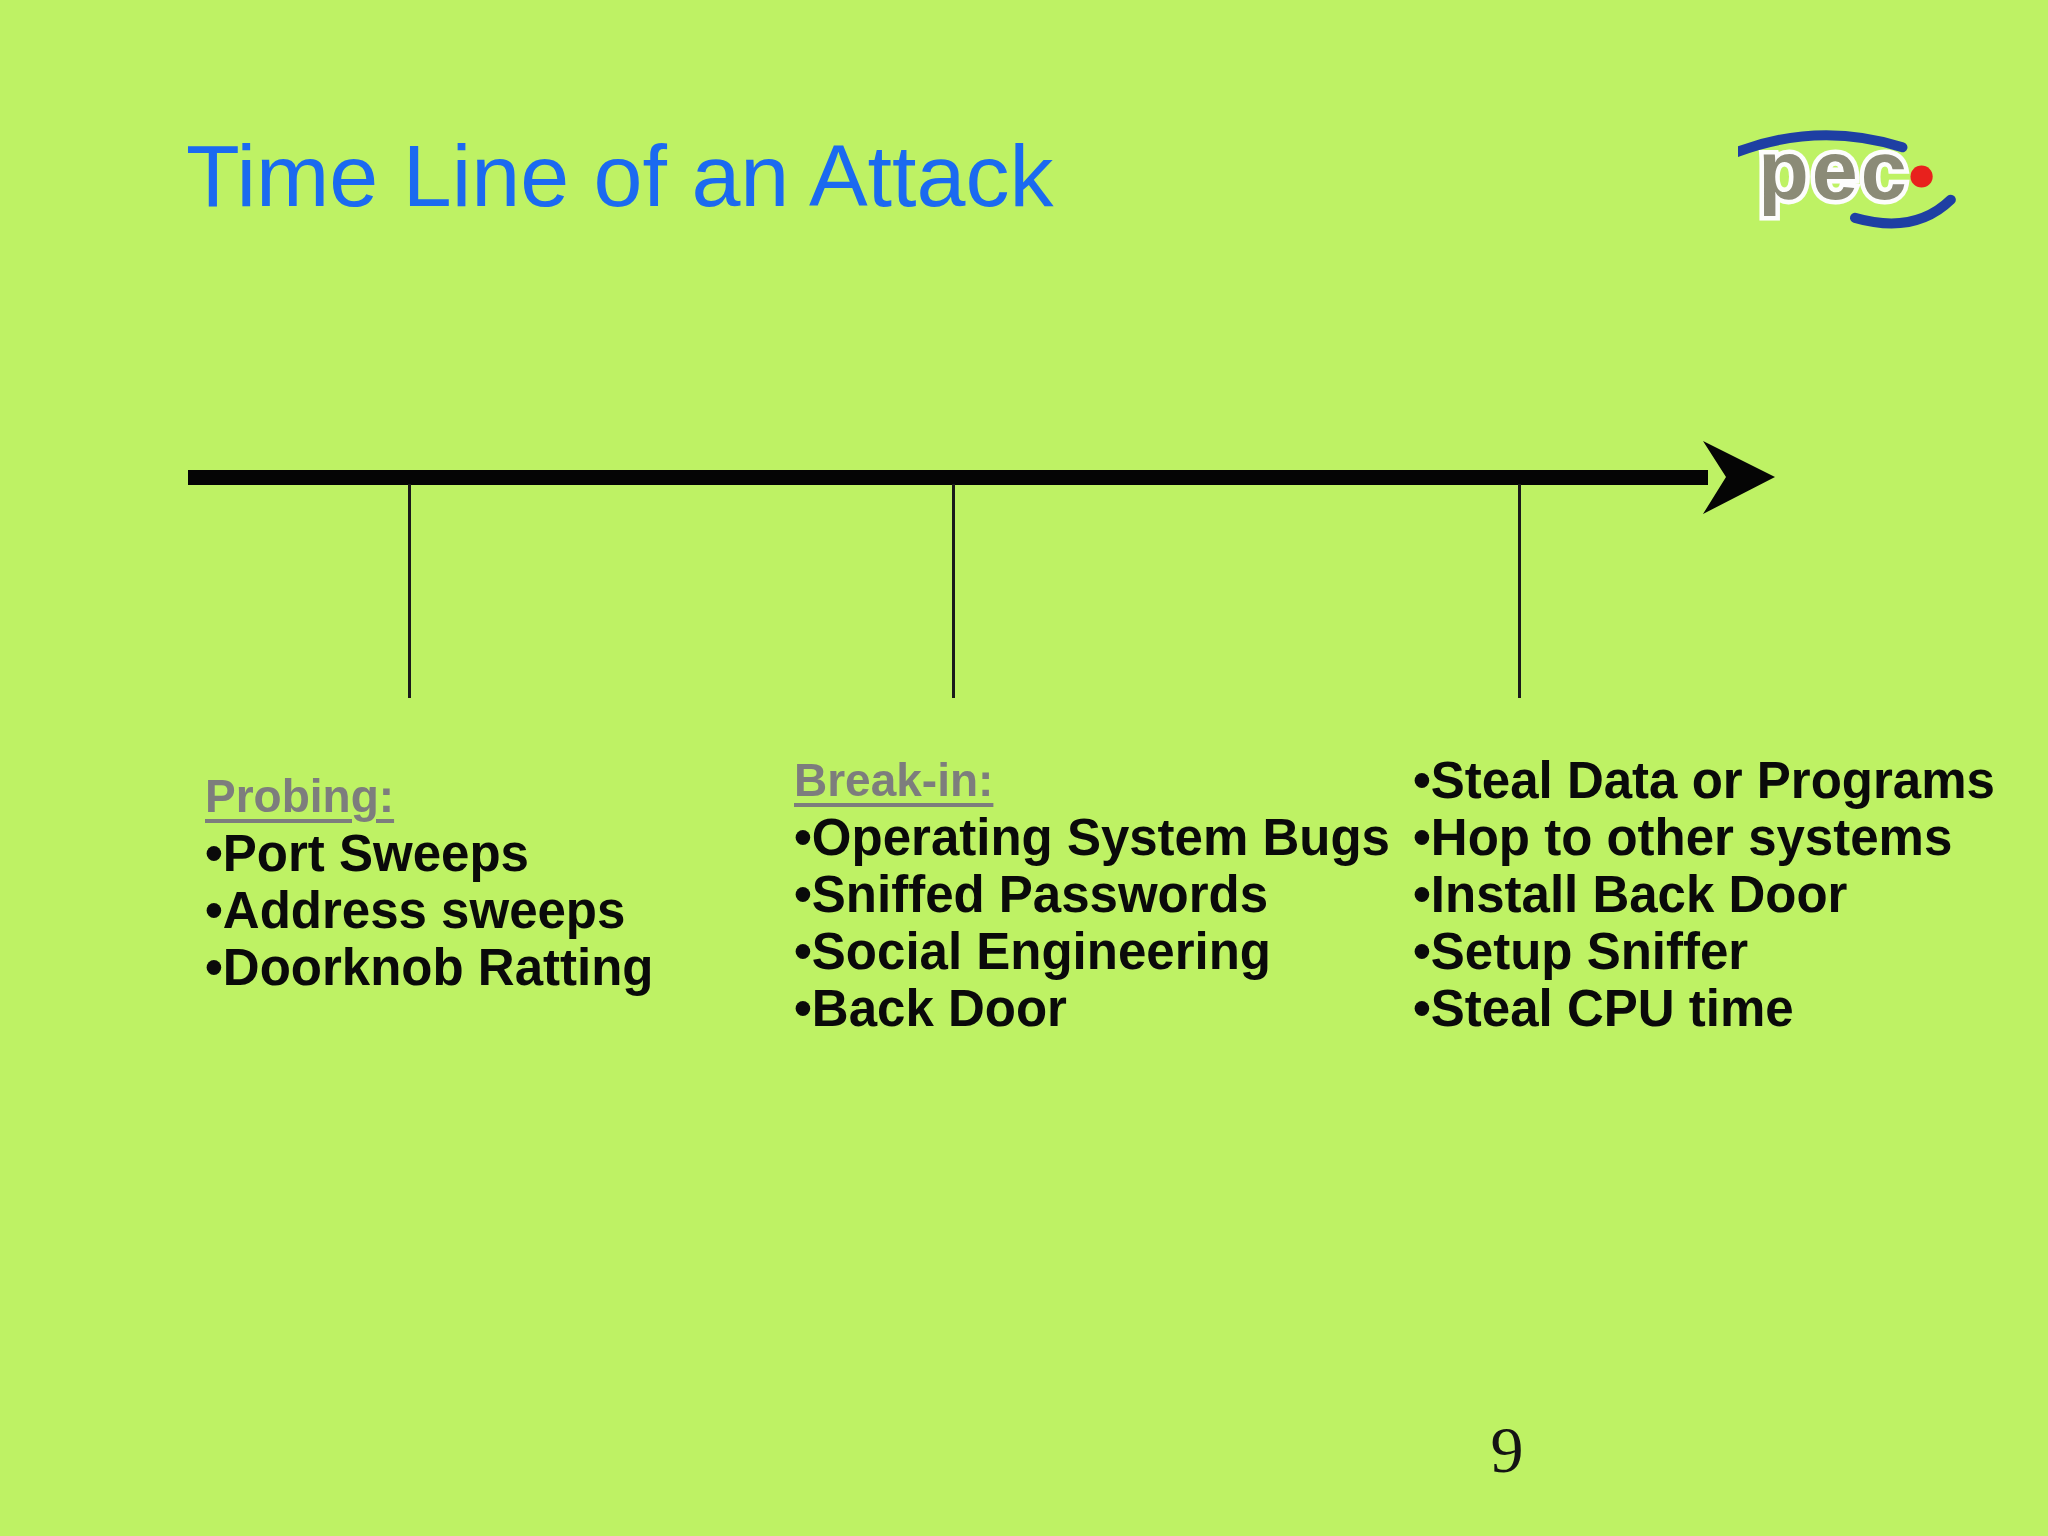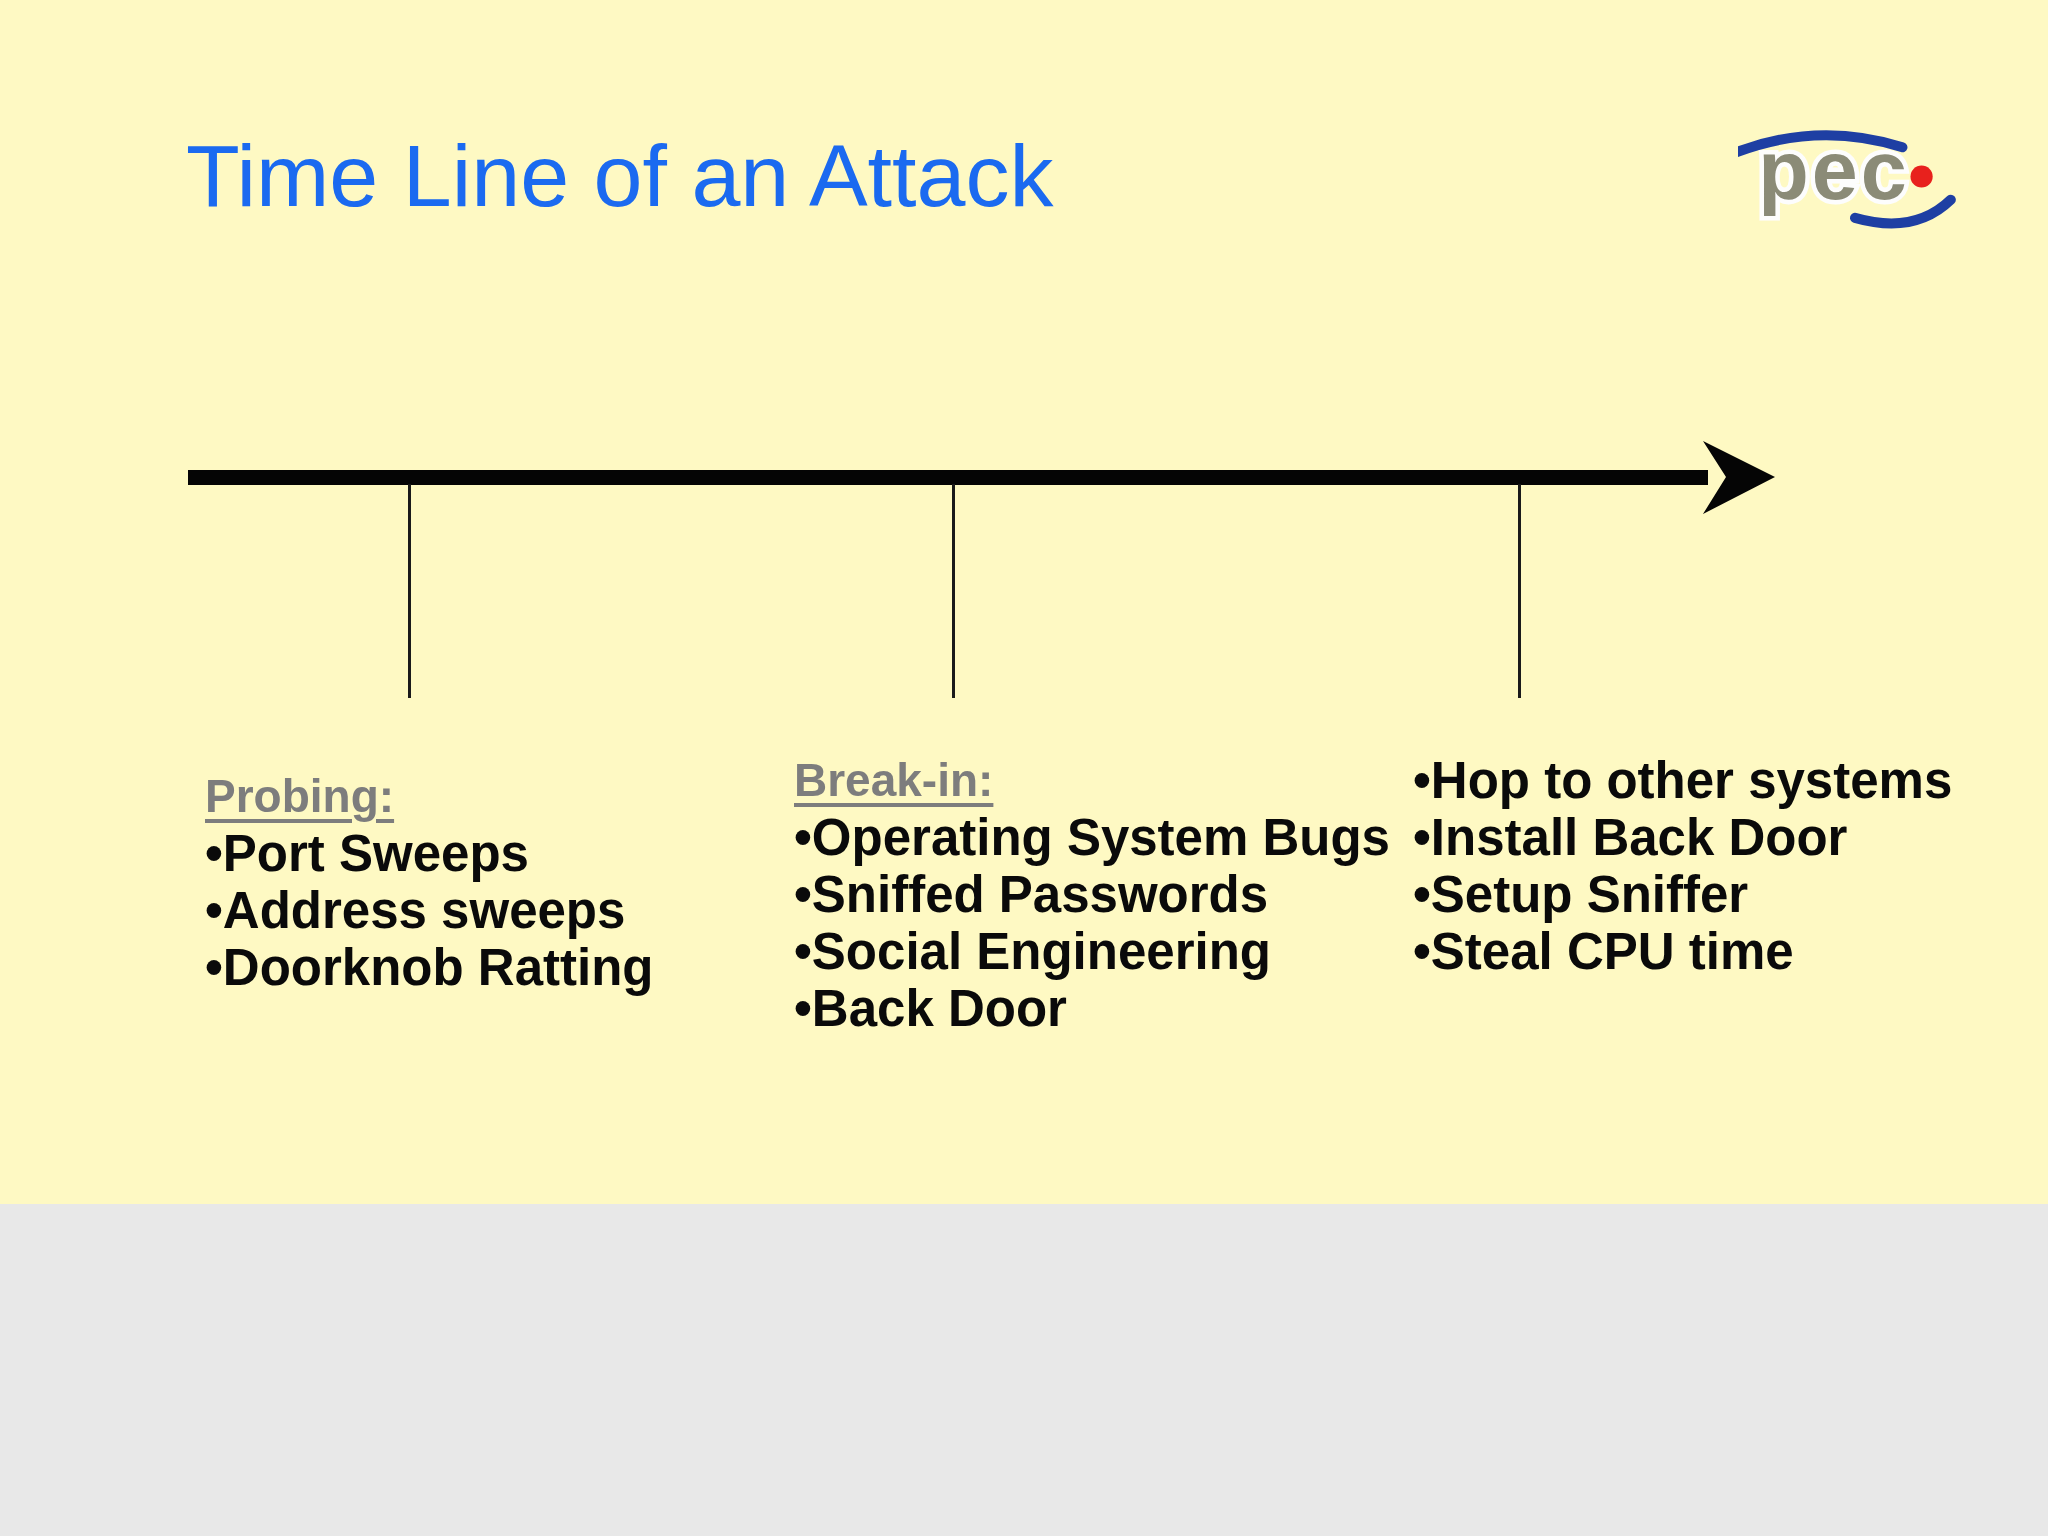--- a/index.html
+++ b/index.html
@@ -1,21 +1,21 @@
 <!DOCTYPE html>
 <html><head>
 <meta charset="utf-8">
 <style>
   * { margin: 0; padding: 0; box-sizing: border-box; }
   html, body { background: #e8e8e8; }
   .slide {
     position: relative;
     width: 2048px;
-    height: 1204px;
-    background: #fef9c3;
+    height: 1536px;
+    background: #bef264;
     overflow: hidden;
     font-family: "Liberation Sans", sans-serif;
   }
 
   
   .title {
     position: absolute;
     left: 186px;
     top: 128px;
     font-size: 88px;
@@ -133,20 +133,21 @@
     <div class="items">
         <div class="item">•Operating System Bugs</div>
         <div class="item">•Sniffed Passwords</div>
         <div class="item">•Social Engineering</div>
         <div class="item">•Back Door</div>
       </div>
   </div>
 
   <div class="col col-3">
     <div class="items">
+        <div class="item">•Steal Data or Programs</div>
         <div class="item">•Hop to other systems</div>
         <div class="item">•Install Back Door</div>
         <div class="item">•Setup Sniffer</div>
         <div class="item">•Steal CPU time</div>
       </div>
   </div>
 
   <div class="page-number">9</div>
 
 </div>

